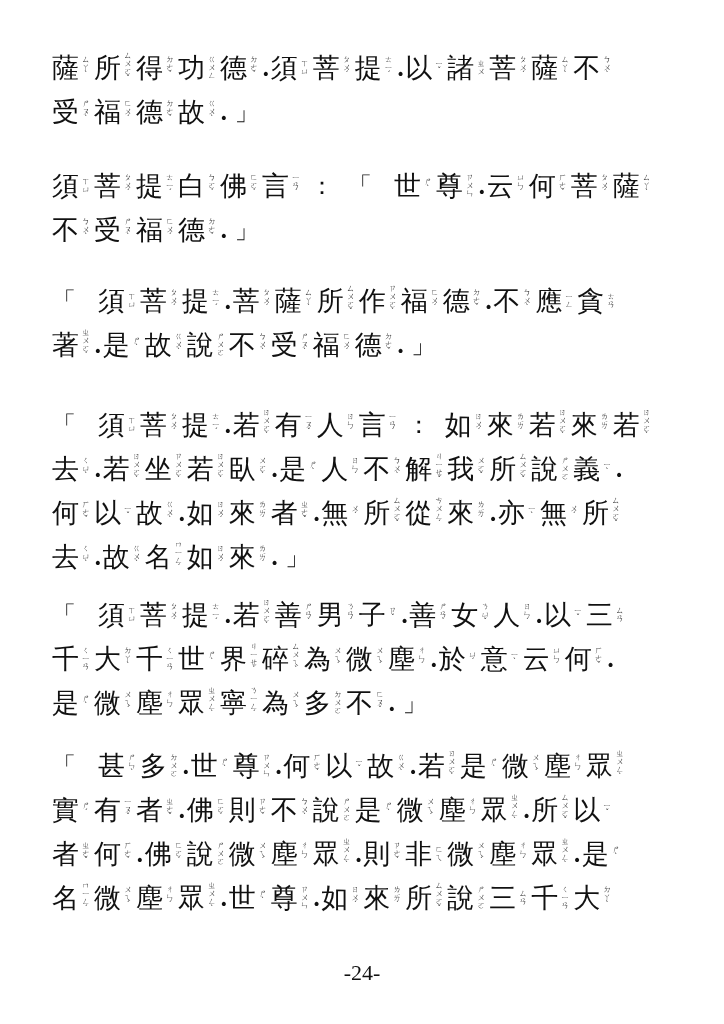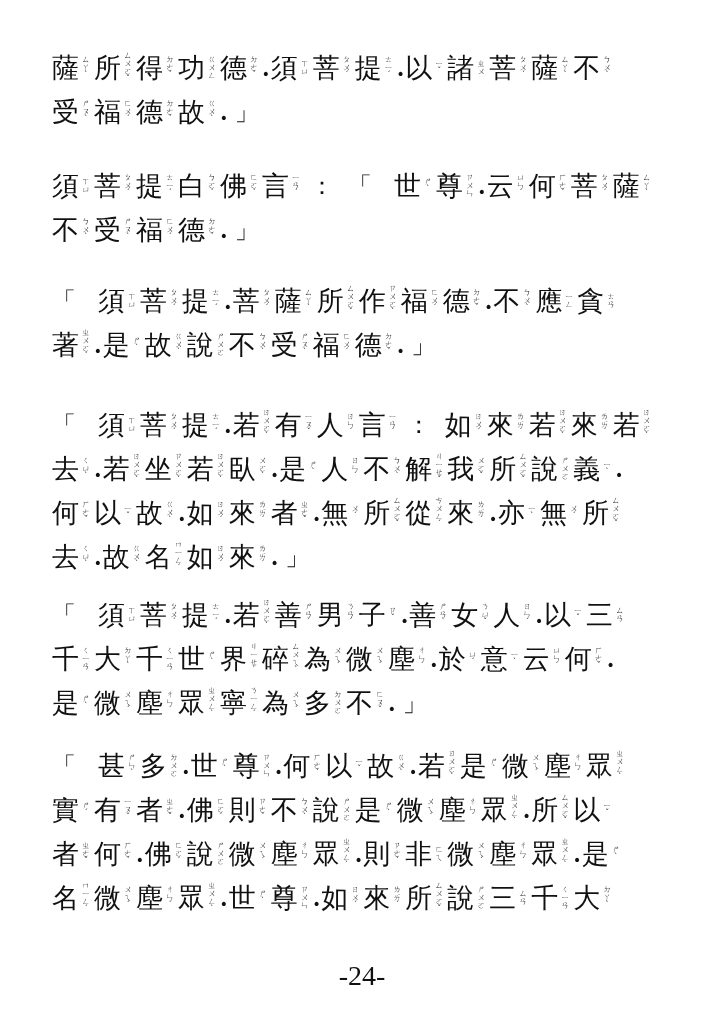--- a/index.html
+++ b/index.html
@@ -13,21 +13,21 @@
   .zy { display:inline-flex; flex-direction:column; justify-content:center; align-items:center;
         font-size:8px; line-height:8px; width:12px; margin:0 2px 0 1px; height:32px;
         font-family:"DejaVu Sans",sans-serif; color:#222; }
   .zy span { display:block; }
   .tone { font-size:8px; }
   .punct { font-size:22px; line-height:32px; font-weight:bold; margin-right:1px; }
   .qopen { font-size:24px; line-height:32px; margin-right:22px; }
   .qclose { font-size:24px; line-height:32px; margin-left:6px; }
   .colon { font-size:24px; line-height:32px; margin:0 14px 0 6px; }
   .footer { position:absolute; top:960px; left:0; width:724px; text-align:center;
-            font-family:"Liberation Serif","DejaVu Serif",serif; font-size:28px; color:#111; }
+            font-family:"Liberation Serif","DejaVu Serif",serif; font-size:22px; color:#111; }
 </style>
 </head>
 <body>
 
 <div class="page">
   <div id="paras">
       <div class="para" style="top: 40px;">
         <div class="line">
           <span class="tok">
             <span class="han">薩</span>

